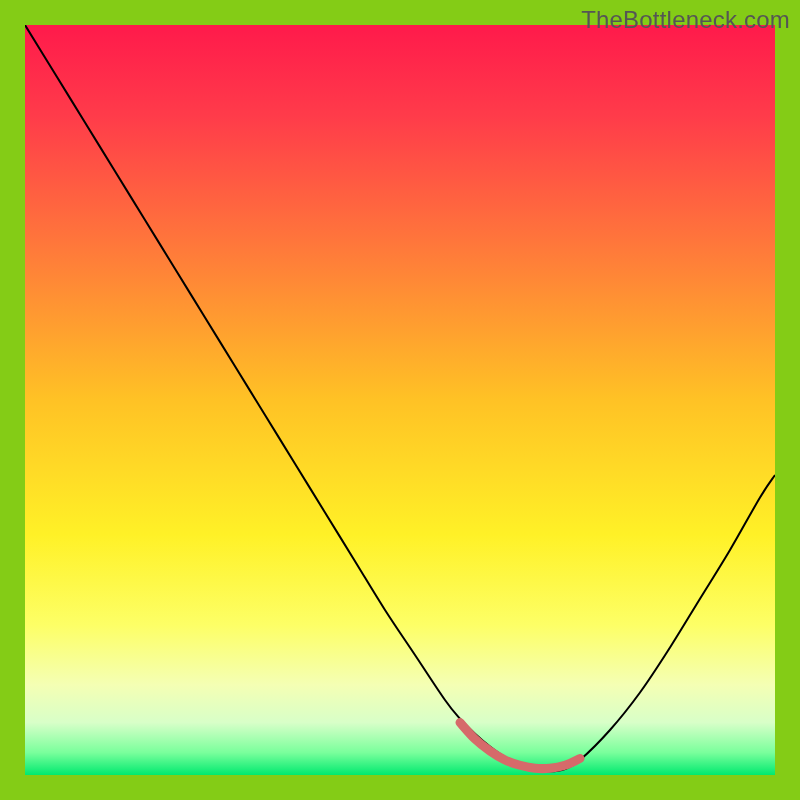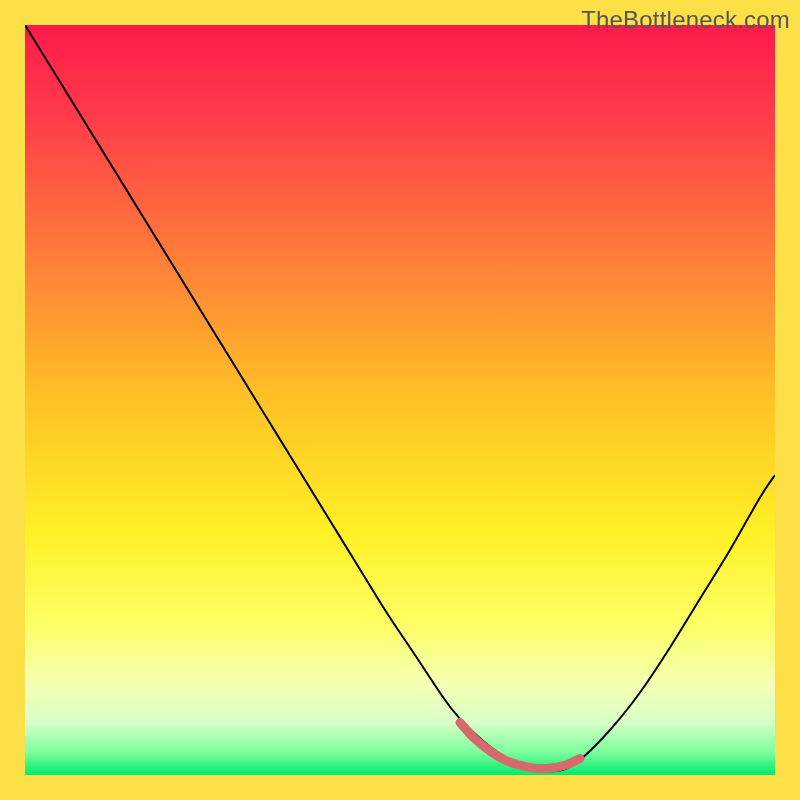--- a/index.html
+++ b/index.html
@@ -8,21 +8,21 @@
     width: 800px;
     height: 800px;
     overflow: hidden;
     background: #000;
     font-family: Arial, Helvetica, sans-serif;
   }
   .frame {
     position: relative;
     width: 800px;
     height: 800px;
-    background: #fde047;
+    background: #84cc16;
   }
   .watermark {
     position: absolute;
     top: 6px;
     right: 10px;
     color: #555;
     font-size: 24px;
     font-weight: 500;
     letter-spacing: 0.2px;
     z-index: 10;

